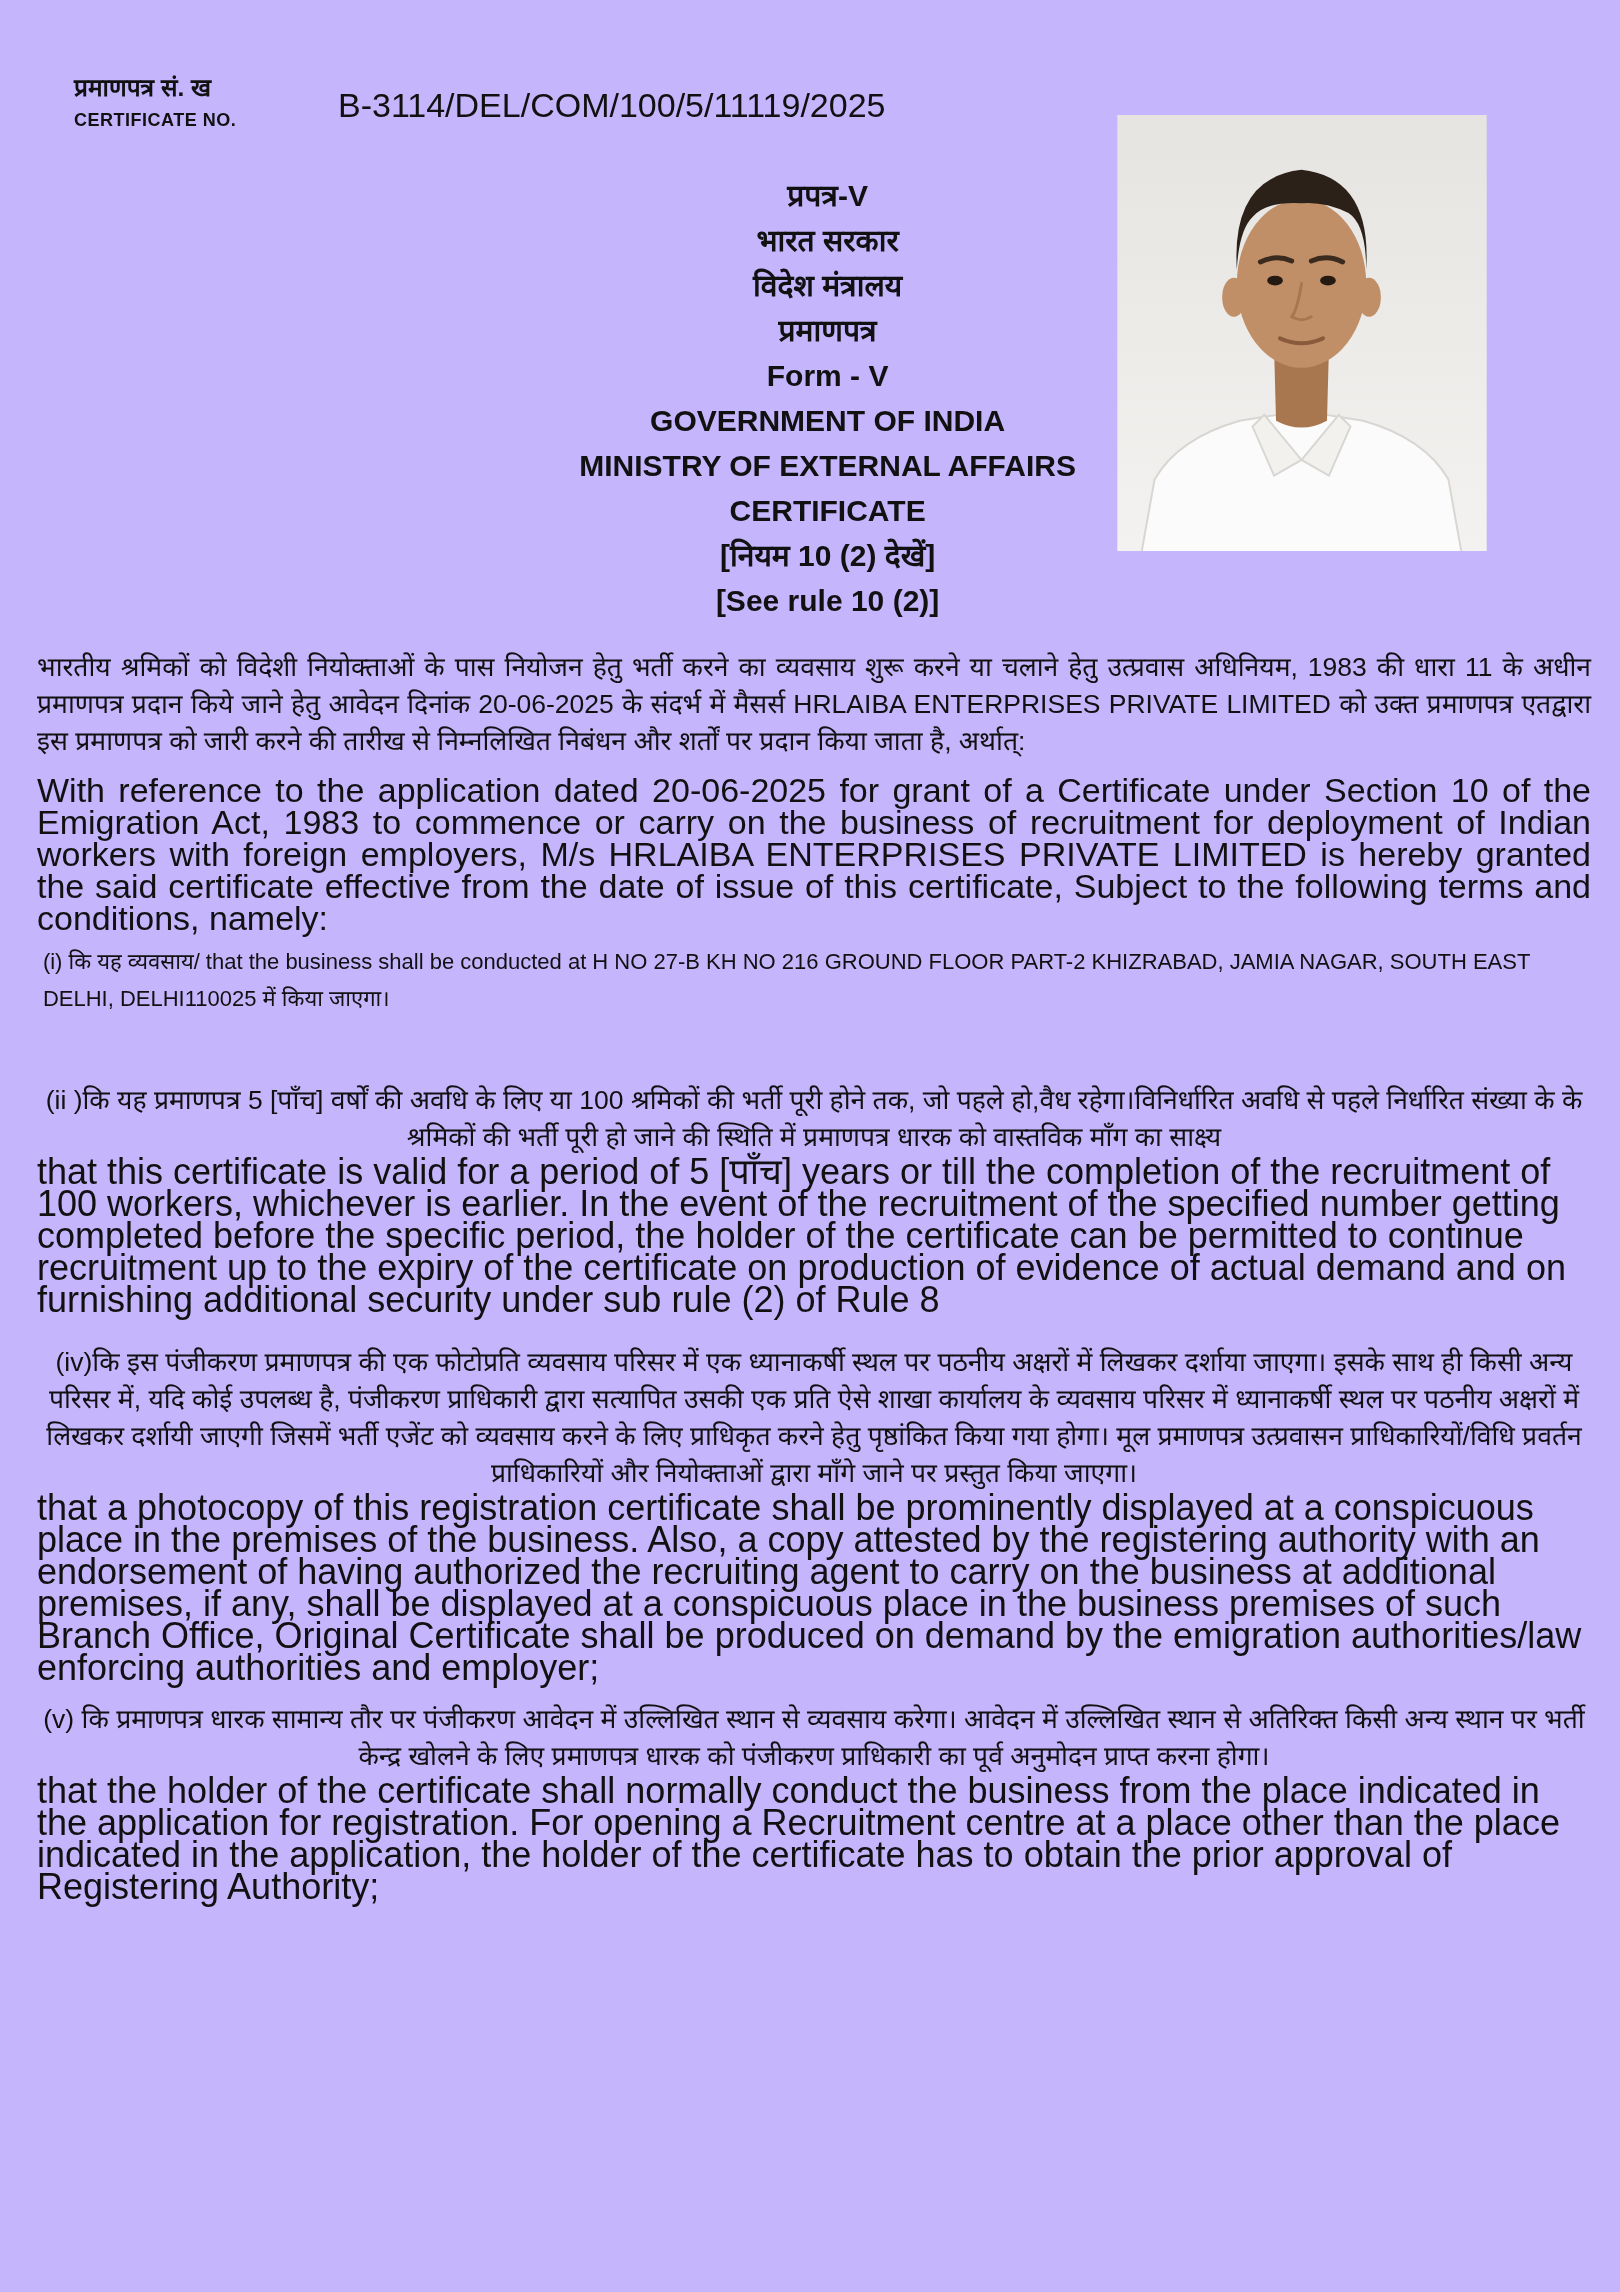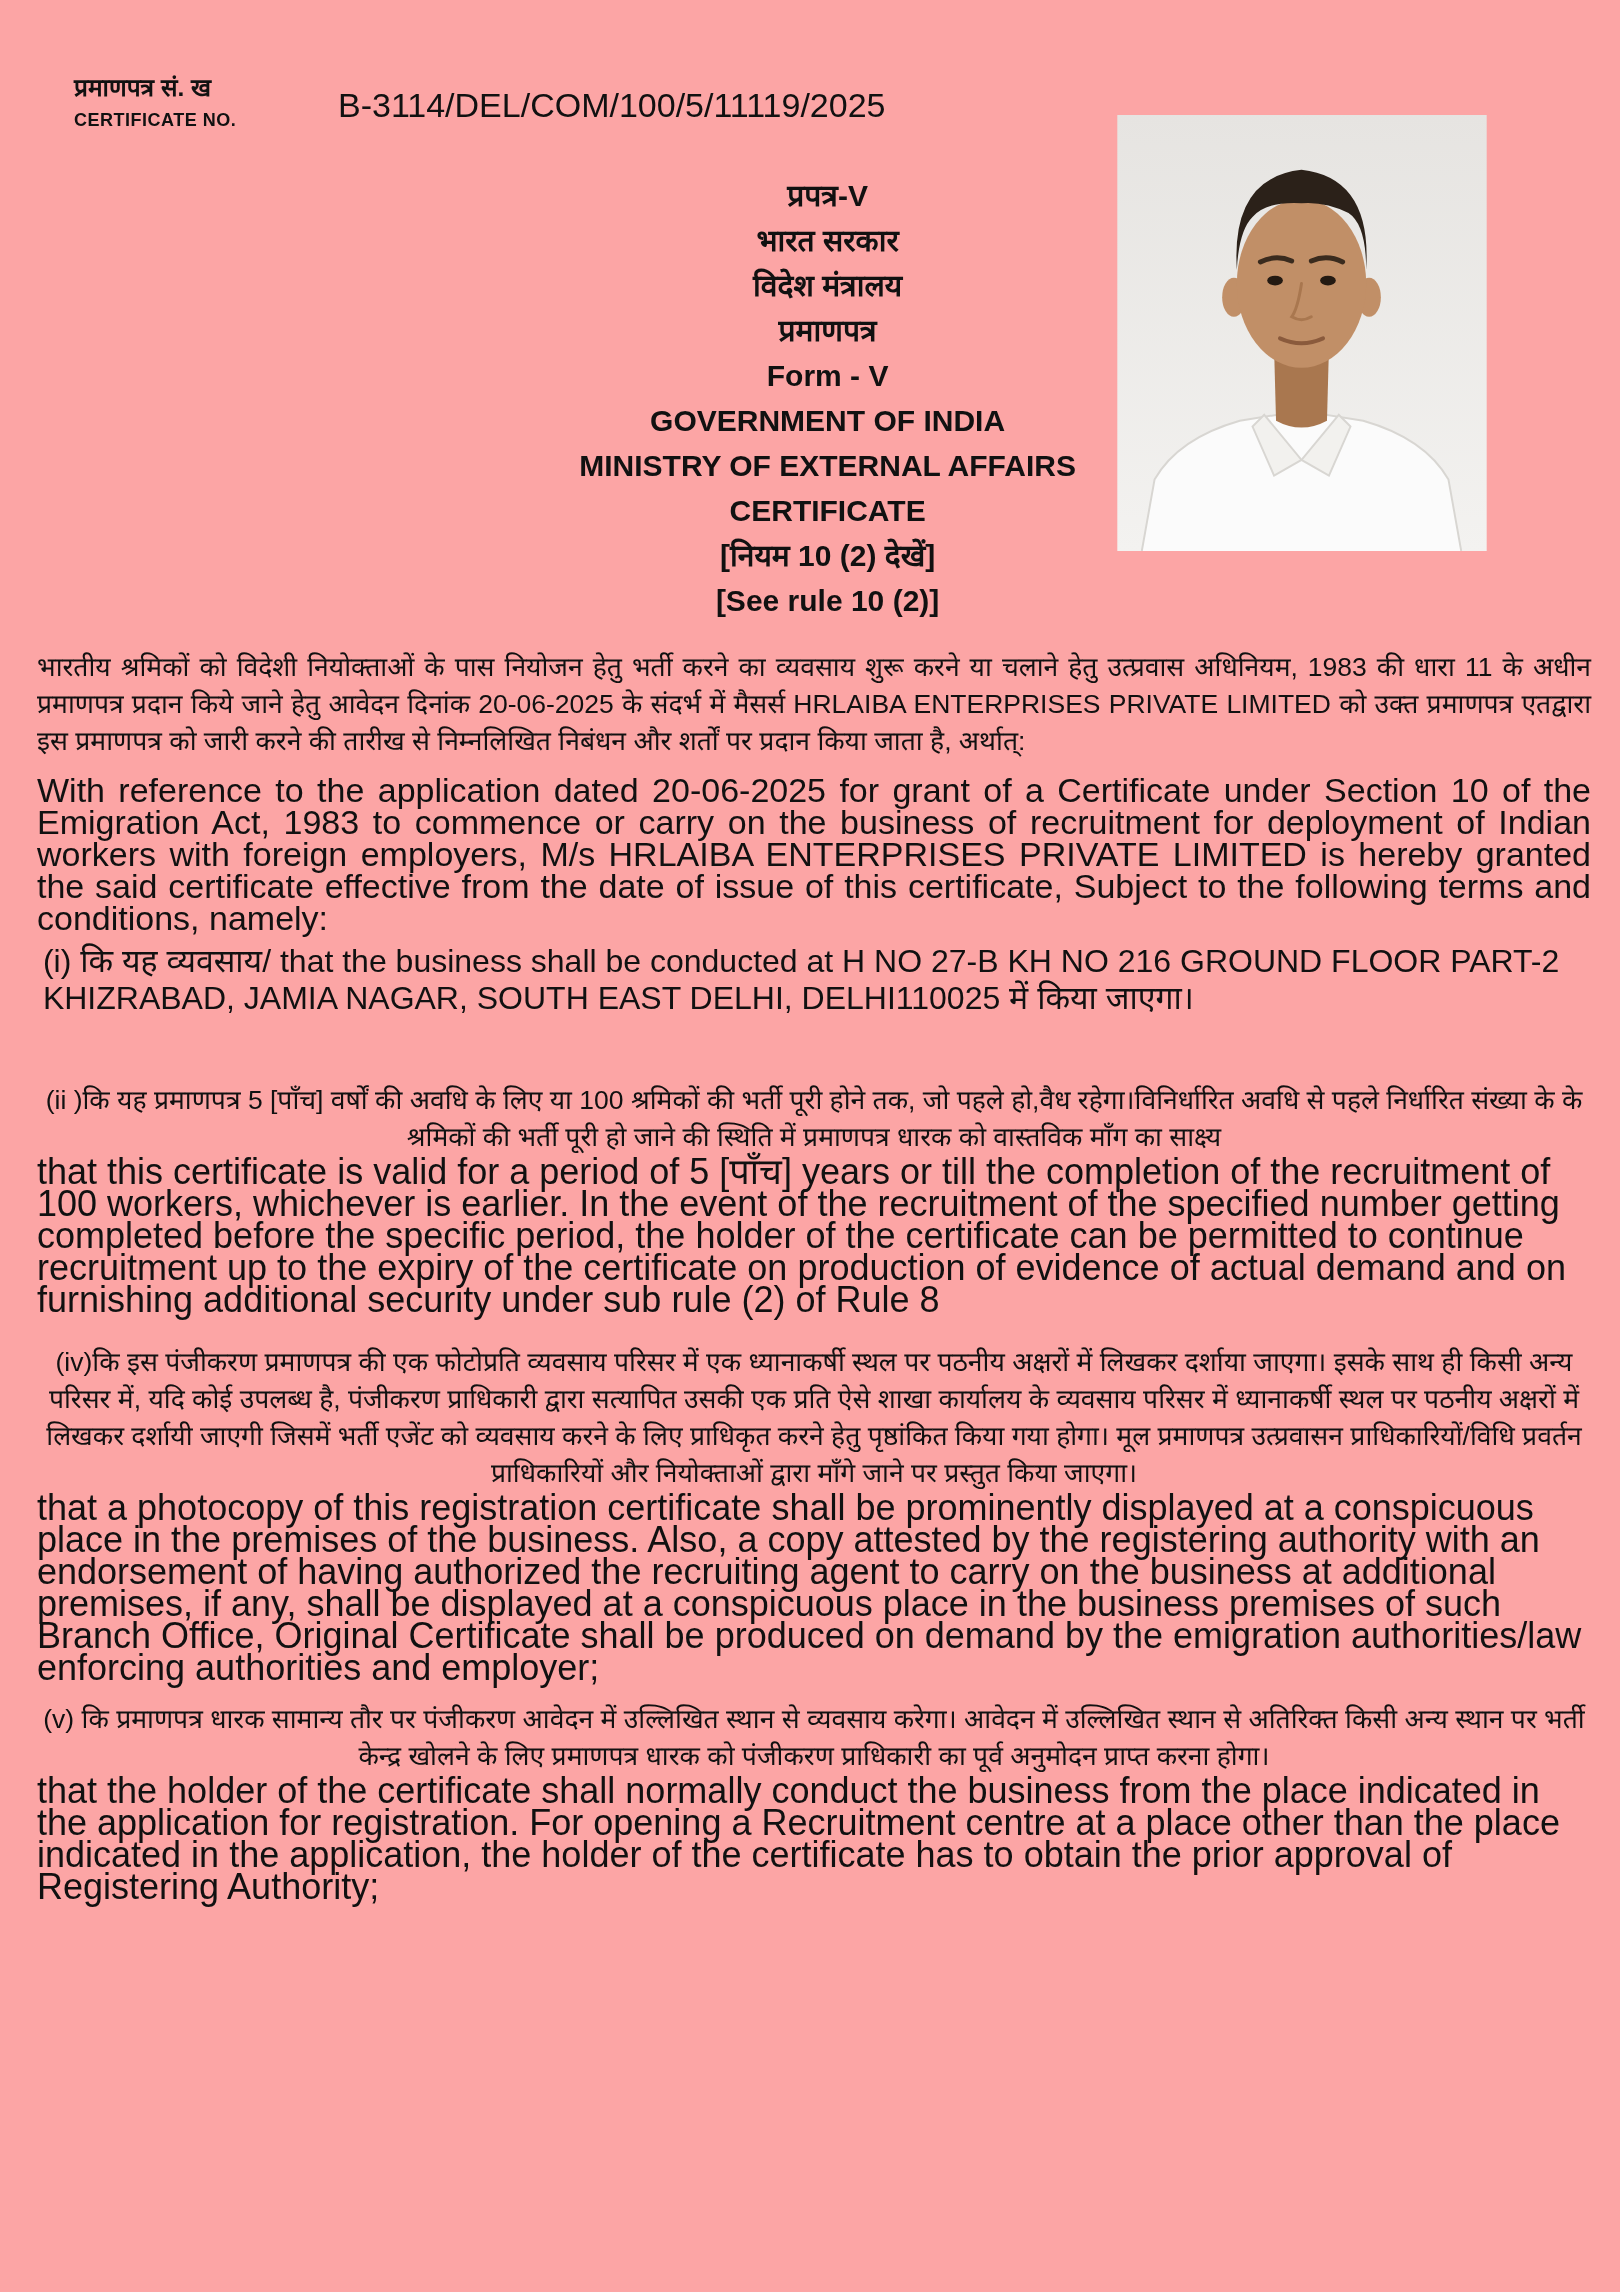--- a/index.html
+++ b/index.html
@@ -11,21 +11,21 @@
     width: 1620px;
     height: 2293px;
     position: relative;
     font-family: "Liberation Sans", "DejaVu Sans", sans-serif;
     color: #111111;
     -webkit-font-smoothing: antialiased;
   }
   .page {
     position: absolute;
     inset: 0;
-    background: #fca5a5;
+    background: #c4b5fd;
     overflow: hidden;
   }
   
   .top-section {
     position: relative;
     height: 647px;
   }
   .cert-no-block {
     position: absolute;
     left: 74px;
@@ -101,21 +101,21 @@
     text-align: center;
     margin: 0;
   }
   .cond .en {
     font-size: 36px;
     line-height: 32px;
     text-align: left;
     margin: 0;
   }
   .cond-i {
-    font-size: 32px;
+    font-size: 22px;
     line-height: 37px;
     padding-left: 5.9px;
     margin: 0 0 65px 0;
   }
   .cond-ii  { margin-bottom: 21.6px; }
   .cond-iii { margin-bottom: 27.4px; }
   .cond-iv  { margin-bottom: 17.6px; }
   .cond-v   { margin-bottom: 0; }
 </style>
 </head>

